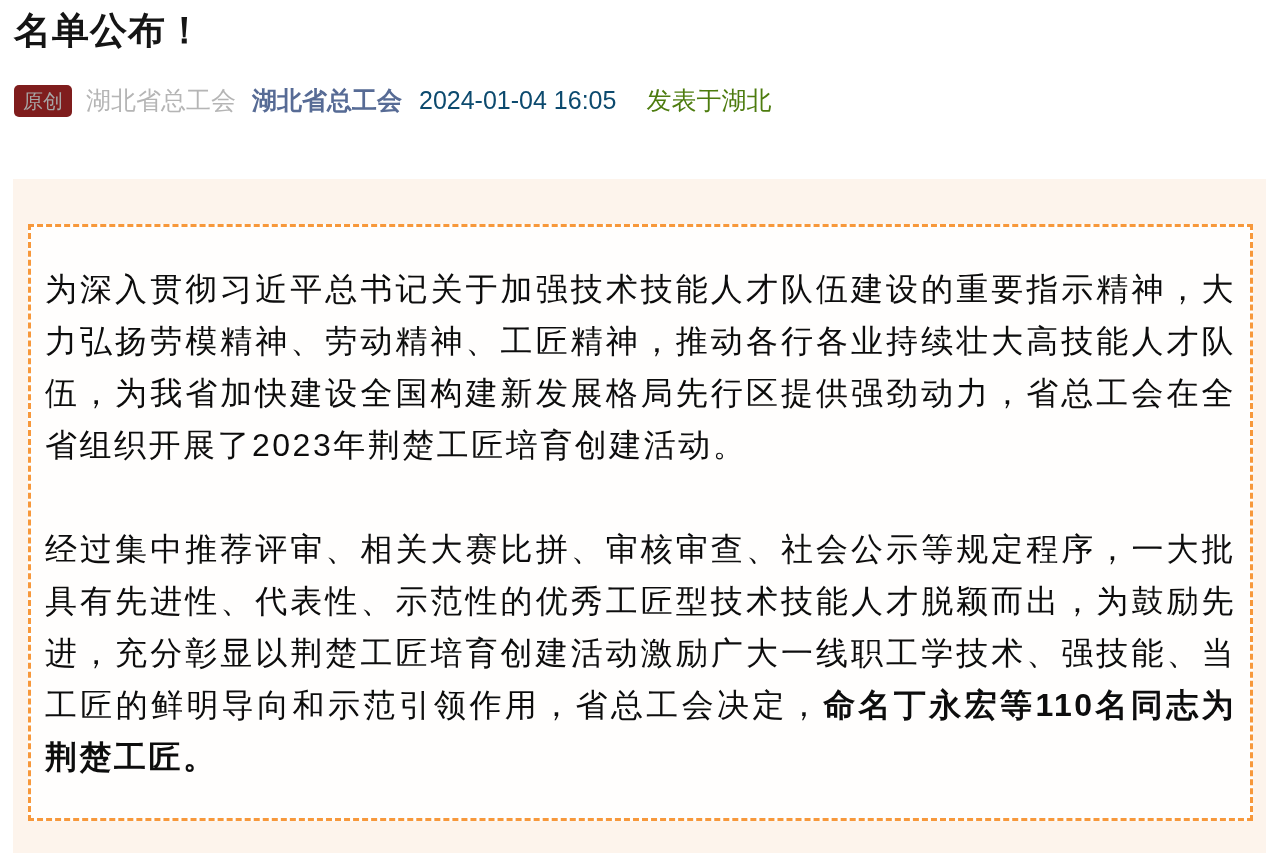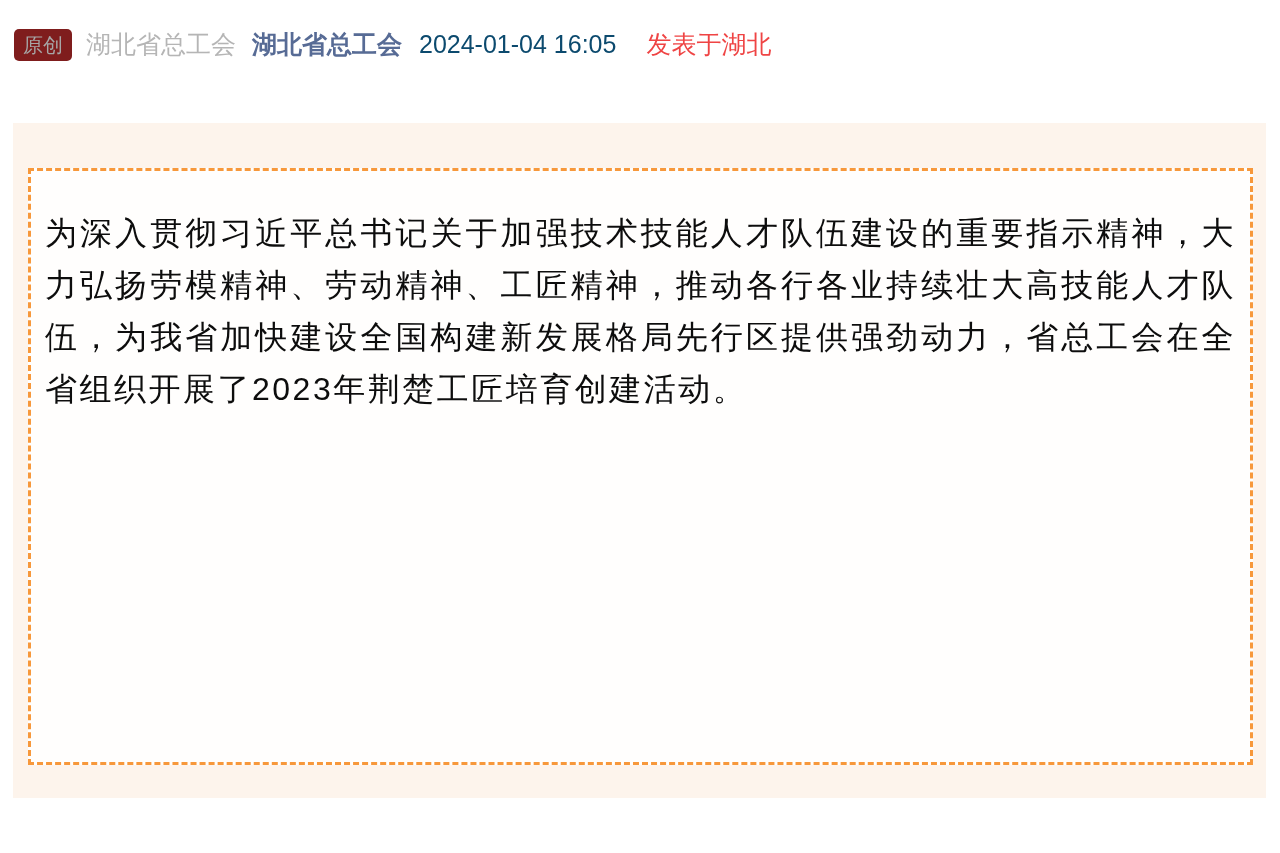--- a/index.html
+++ b/index.html
@@ -49,21 +49,21 @@
     font-weight: 600;
     margin-right: 17px;
     text-decoration: none;
     cursor: pointer;
   }
   .publish-time {
     color: #0c4a6e;
     margin-right: 30px;
   }
   .publish-location {
-    color: #ef4444;
+    color: #4d7c0f;
   }
   .content-section {
     margin: 62px 0 0 13px;
     width: 1253px;
     height: 675px;
     background: #fdf4ec;
     box-sizing: border-box;
     padding: 45px 13px 0 15px;
   }
   .content-box {
@@ -87,28 +87,30 @@
   }
   .bold-run {
     font-weight: 700;
   }
 </style>
 </head>
 <body>
 
 <div class="page">
 
+  <h1 class="article-title">名单公布！</h1>
 
   <div class="meta-row">
     <span class="original-badge">原创</span>
     <span class="author-name">湖北省总工会</span>
     <a class="account-link">湖北省总工会</a>
     <span class="publish-time">2024-01-04 16:05</span>
     <span class="publish-location">发表于湖北</span>
   </div>
 
   <div class="content-section">
     <div class="content-box">
       <p>为深入贯彻习近平总书记关于加强技术技能人才队伍建设的重要指示精神，大力弘扬劳模精神、劳动精神、工匠精神，推动各行各业持续壮大高技能人才队伍，为我省加快建设全国构建新发展格局先行区提供强劲动力，省总工会在全省组织开展了2023年荆楚工匠培育创建活动。</p>
+      <p><span>经过集中推荐评审、相关大赛比拼、审核审查、社会公示等规定程序，一大批具有先进性、代表性、示范性的优秀工匠型技术技能人才脱颖而出，为鼓励先进，充分彰显以荆楚工匠培育创建活动激励广大一线职工学技术、强技能、当工匠的鲜明导向和示范引领作用，省总工会决定，</span><span class="bold-run">命名丁永宏等110名同志为荆楚工匠。</span></p>
     </div>
   </div>
 
 </div>
 
 </body></html>

